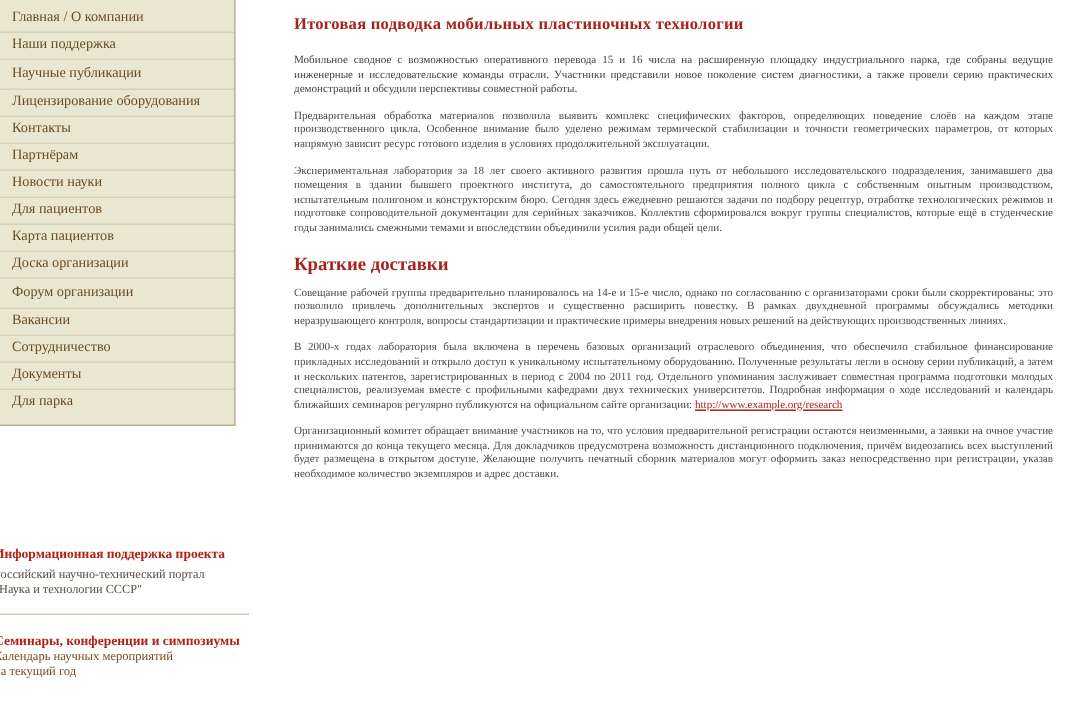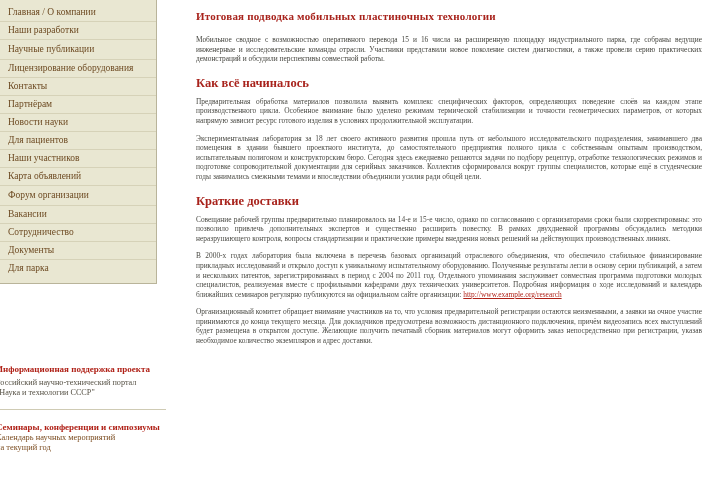--- a/index.html
+++ b/index.html
@@ -123,29 +123,29 @@
 </style>
 </head>
 <body>
 
 <div class="page">
 
   <aside class="sidebar">
 
     <nav class="nav-panel">
       <div class="nav-item"><span>Главная / О компании</span></div>
-      <div class="nav-item"><span>Наши разработки</span></div>
+      <div class="nav-item"><span>Наши поддержка</span></div>
       <div class="nav-item tall"><span>Научные публикации</span></div>
       <div class="nav-item"><span>Лицензирование оборудования</span></div>
       <div class="nav-item"><span>Контакты</span></div>
       <div class="nav-item"><span>Партнёрам</span></div>
       <div class="nav-item"><span>Новости науки</span></div>
       <div class="nav-item"><span>Для пациентов</span></div>
-      <div class="nav-item"><span>Наши участников</span></div>
-      <div class="nav-item"><span>Карта объявлений</span></div>
+      <div class="nav-item"><span>Карта пациентов</span></div>
+      <div class="nav-item"><span>Доска организации</span></div>
       <div class="nav-item tall"><span>Форум организации</span></div>
       <div class="nav-item"><span>Вакансии</span></div>
       <div class="nav-item"><span>Сотрудничество</span></div>
       <div class="nav-item"><span>Документы</span></div>
       <div class="nav-item"><span>Для парка</span></div>
     </nav>
 
     <div style="height:74px"></div>
 
     <div class="side-block">
@@ -163,21 +163,20 @@
     </div>
 
   </aside>
 
   <main class="main">
 
     <h1 class="article-title">Итоговая подводка мобильных пластиночных технологии</h1>
 
     <p class="para lead">Мобильное сводное с возможностью оперативного перевода 15 и 16 числа на расширенную площадку индустриального парка, где собраны ведущие инженерные и исследовательские команды отрасли. Участники представили новое поколение систем диагностики, а также провели серию практических демонстраций и обсудили перспективы совместной работы.</p>
 
-    <h2 class="section-heading">Как всё начиналось</h2>
     <p class="para">Предварительная обработка материалов позволила выявить комплекс специфических факторов, определяющих поведение слоёв на каждом этапе производственного цикла. Особенное внимание было уделено режимам термической стабилизации и точности геометрических параметров, от которых напрямую зависит ресурс готового изделия в условиях продолжительной эксплуатации.</p>
     <p class="para">Экспериментальная лаборатория за 18 лет своего активного развития прошла путь от небольшого исследовательского подразделения, занимавшего два помещения в здании бывшего проектного института, до самостоятельного предприятия полного цикла с собственным опытным производством, испытательным полигоном и конструкторским бюро. Сегодня здесь ежедневно решаются задачи по подбору рецептур, отработке технологических режимов и подготовке сопроводительной документации для серийных заказчиков. Коллектив сформировался вокруг группы специалистов, которые ещё в студенческие годы занимались смежными темами и впоследствии объединили усилия ради общей цели.</p>
 
     <h2 class="section-heading">Краткие доставки</h2>
     <p class="para">Совещание рабочей группы предварительно планировалось на 14-е и 15-е число, однако по согласованию с организаторами сроки были скорректированы: это позволило привлечь дополнительных экспертов и существенно расширить повестку. В рамках двухдневной программы обсуждались методики неразрушающего контроля, вопросы стандартизации и практические примеры внедрения новых решений на действующих производственных линиях.</p>
     <p class="para">В 2000-х годах лаборатория была включена в перечень базовых организаций отраслевого объединения, что обеспечило стабильное финансирование прикладных исследований и открыло доступ к уникальному испытательному оборудованию. Полученные результаты легли в основу серии публикаций, а затем и нескольких патентов, зарегистрированных в период с 2004 по 2011 год. Отдельного упоминания заслуживает совместная программа подготовки молодых специалистов, реализуемая вместе с профильными кафедрами двух технических университетов. Подробная информация о ходе исследований и календарь ближайших семинаров регулярно публикуются на официальном сайте организации: <a class="inline-link" href="#">http://www.example.org/research</a></p>
     <p class="para">Организационный комитет обращает внимание участников на то, что условия предварительной регистрации остаются неизменными, а заявки на очное участие принимаются до конца текущего месяца. Для докладчиков предусмотрена возможность дистанционного подключения, причём видеозапись всех выступлений будет размещена в открытом доступе. Желающие получить печатный сборник материалов могут оформить заказ непосредственно при регистрации, указав необходимое количество экземпляров и адрес доставки.</p>
 
   </main>
 

